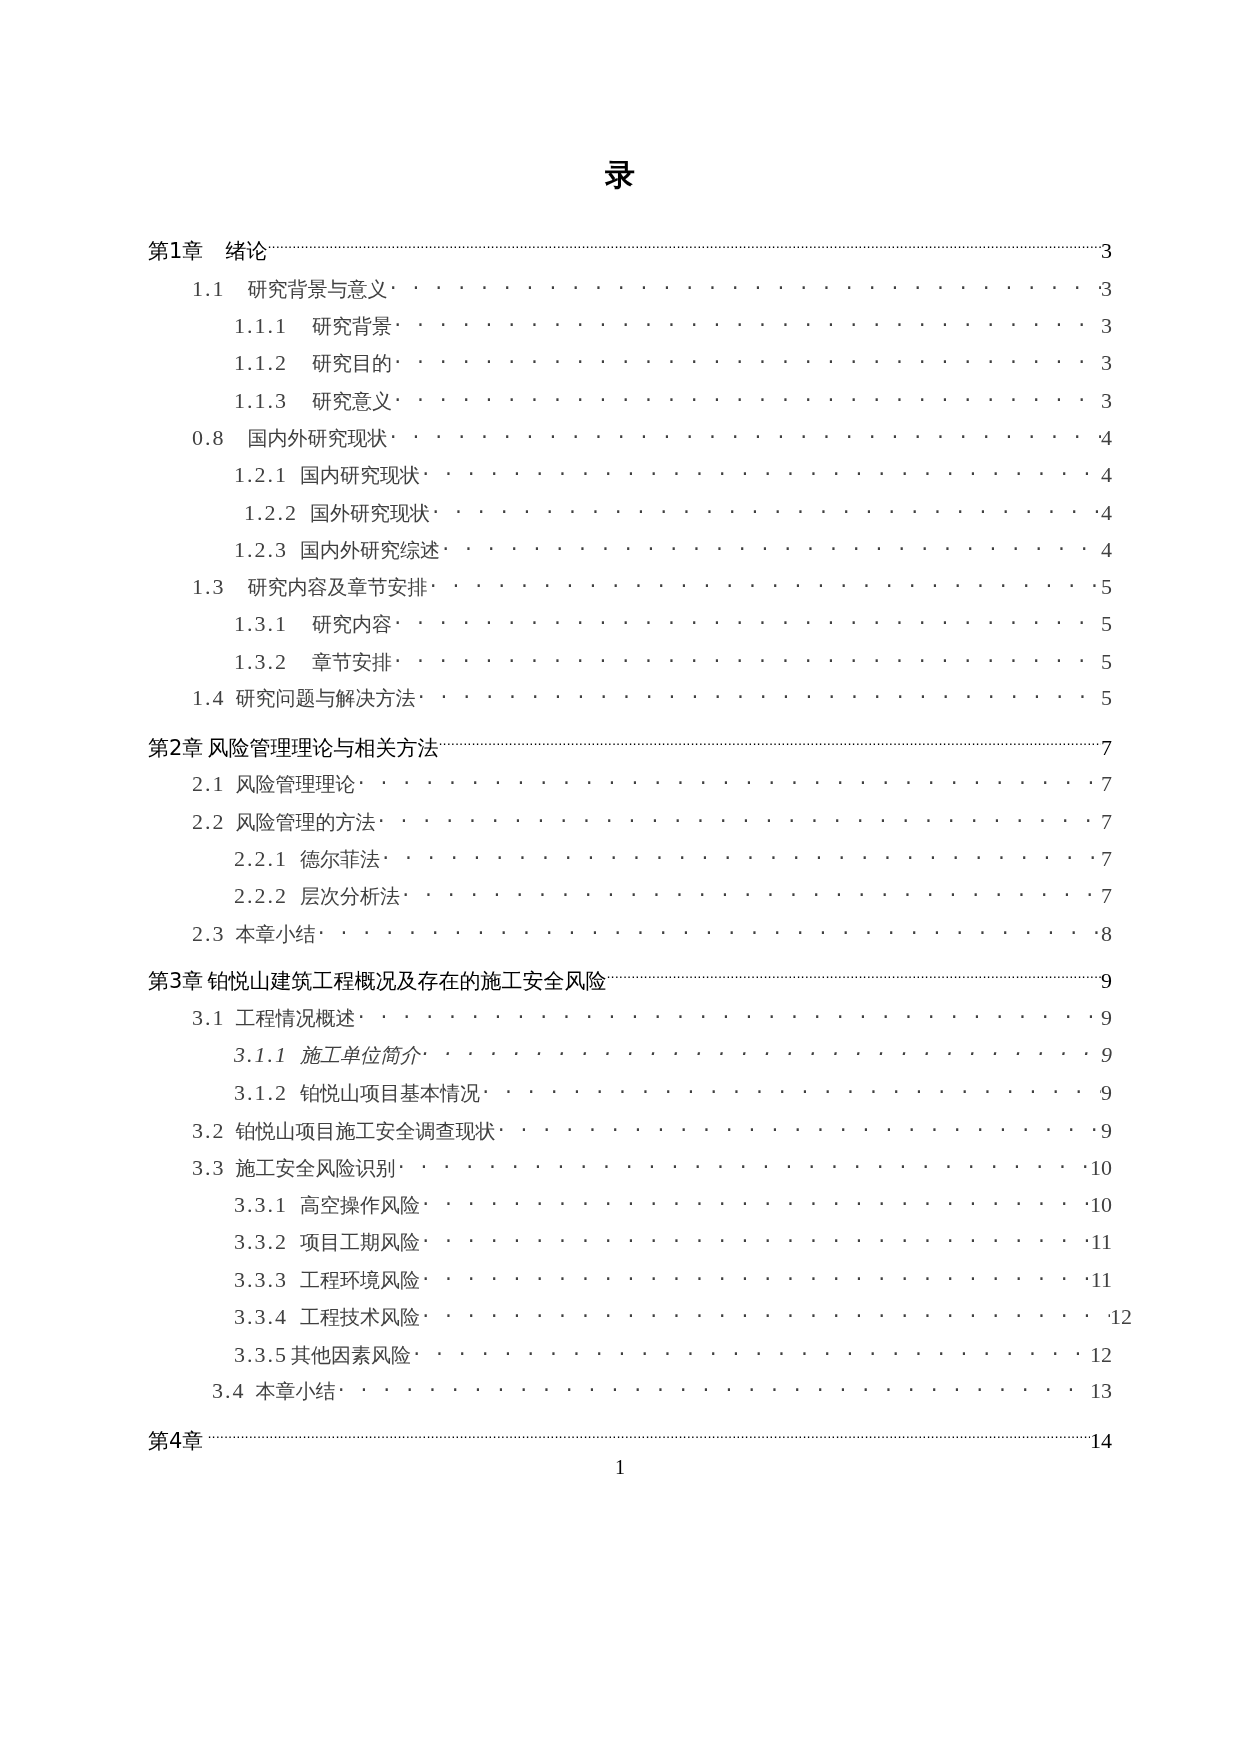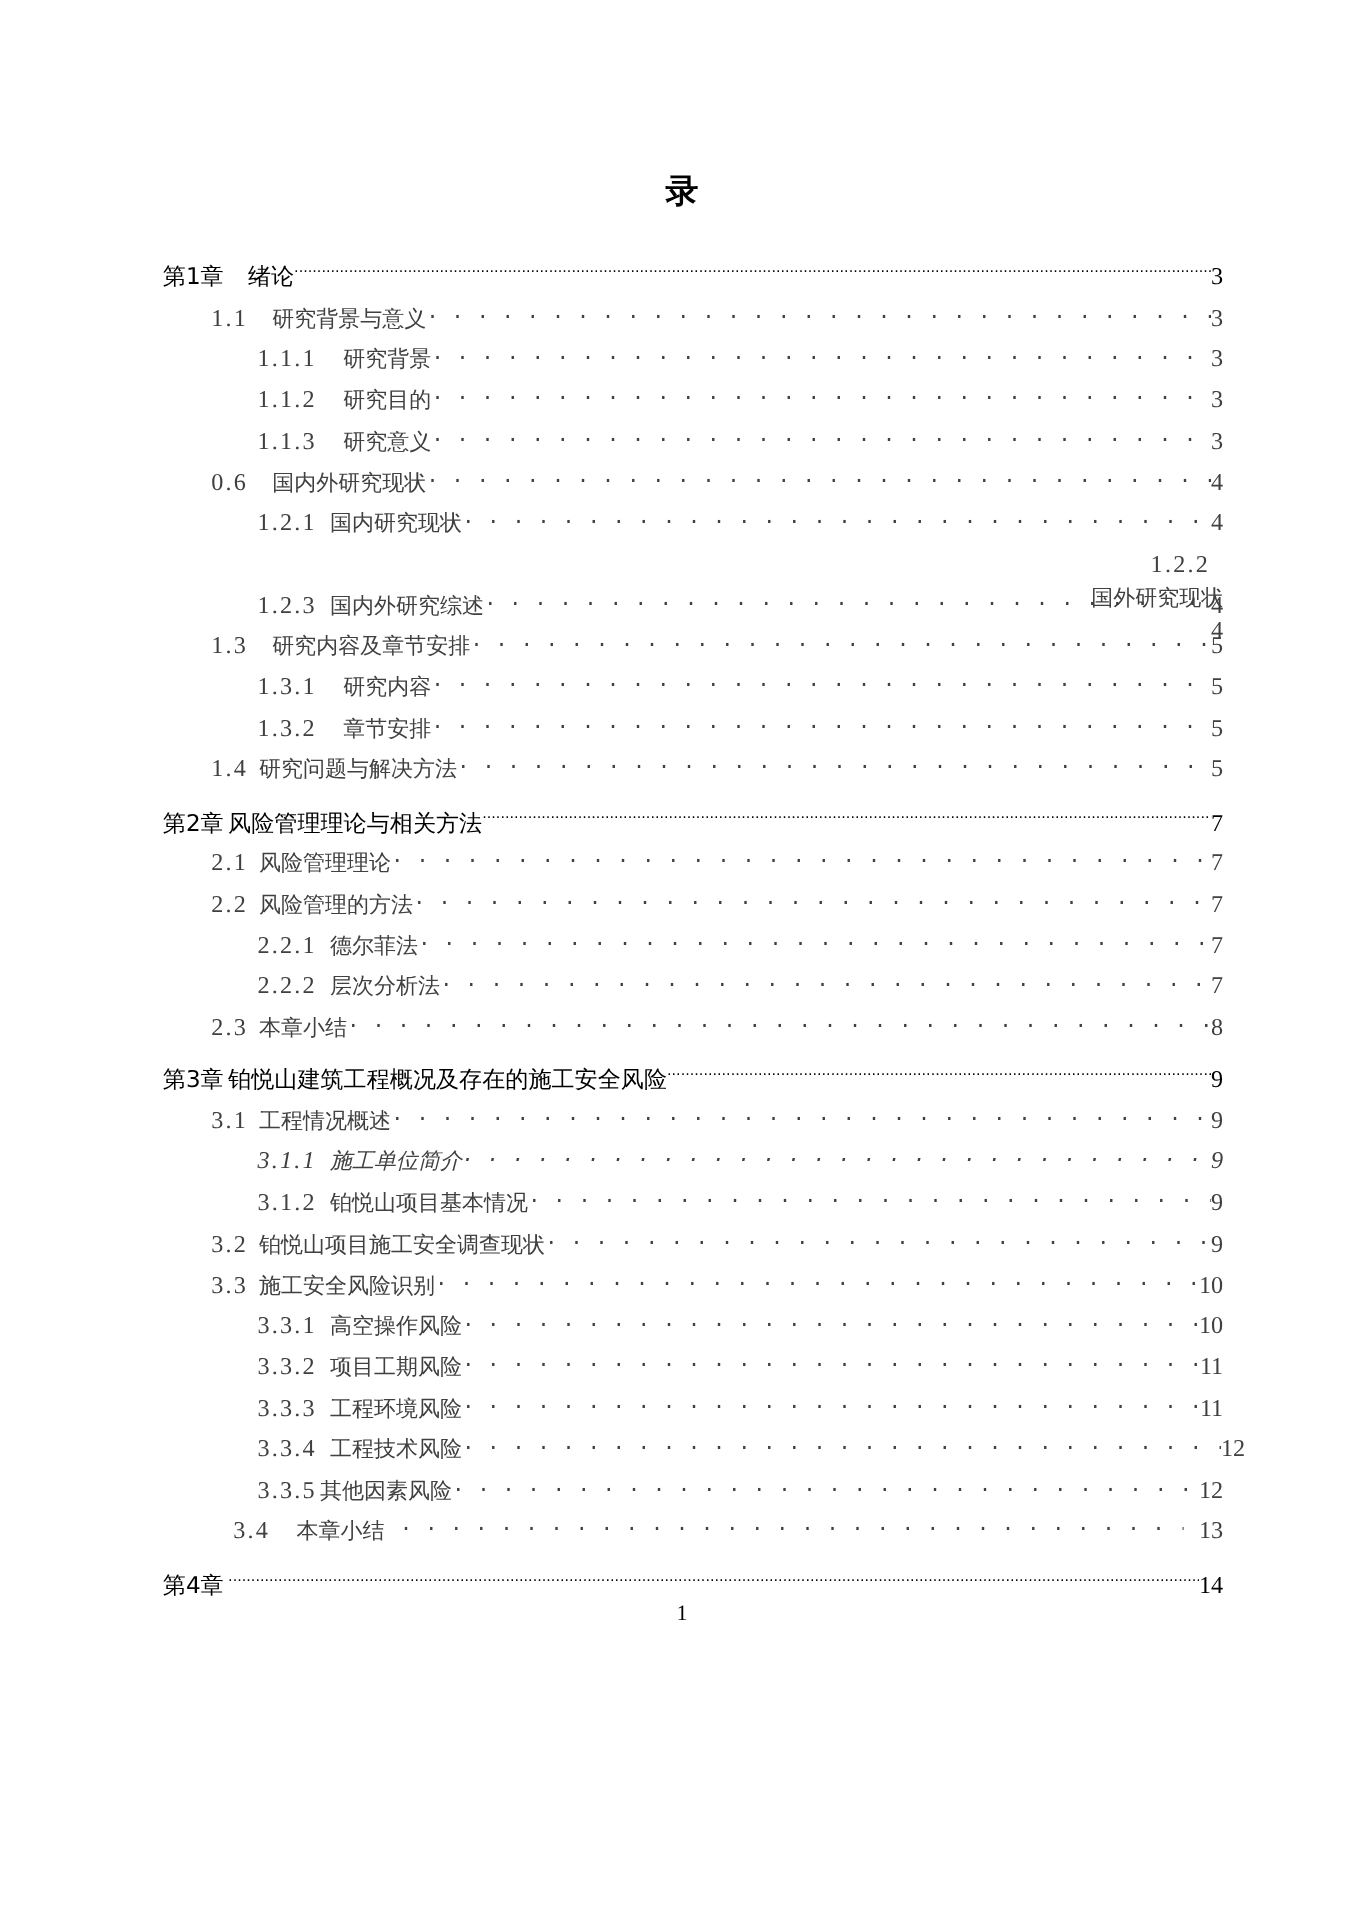--- a/index.html
+++ b/index.html
@@ -68,36 +68,36 @@
     <div class="toc-row section" style="top: 386px;">
       <div class="toc-inner" style="left: 234px;">
         <span class="num" style="margin-right: 24px;">1.1.3</span>
         <span class="lbl">研究意义</span>
         <span class="leader"></span>
         <span class="page">3</span>
       </div>
     </div>
     <div class="toc-row section" style="top: 423px;">
       <div class="toc-inner" style="left: 192px;">
-        <span class="num" style="margin-right: 22px;">0.6</span>
+        <span class="num" style="margin-right: 22px;">0.8</span>
         <span class="lbl">国内外研究现状</span>
         <span class="leader"></span>
         <span class="page">4</span>
       </div>
     </div>
     <div class="toc-row section" style="top: 460px;">
       <div class="toc-inner" style="left: 234px;">
         <span class="num" style="margin-right: 12px;">1.2.1</span>
         <span class="lbl">国内研究现状</span>
         <span class="leader"></span>
         <span class="page">4</span>
       </div>
     </div>
     <div class="toc-row section" style="top: 498px;">
-      <div class="toc-inner" style="left: 244px; flex-direction: column;">
+      <div class="toc-inner" style="left: 244px;">
         <span class="num" style="margin-right: 12px;">1.2.2</span>
         <span class="lbl">国外研究现状</span>
         <span class="leader"></span>
         <span class="page">4</span>
       </div>
     </div>
     <div class="toc-row section" style="top: 535px;">
       <div class="toc-inner" style="left: 234px;">
         <span class="num" style="margin-right: 12px;">1.2.3</span>
         <span class="lbl">国内外研究综述</span>
@@ -267,21 +267,21 @@
     </div>
     <div class="toc-row section" style="top: 1340px;">
       <div class="toc-inner" style="left: 234px;">
         <span class="num" style="margin-right: 3px;">3.3.5</span>
         <span class="lbl">其他因素风险</span>
         <span class="leader"></span>
         <span class="page">12</span>
       </div>
     </div>
     <div class="toc-row section" style="top: 1376px;">
-      <div class="toc-inner" style="left: 212px; gap: 14px;">
+      <div class="toc-inner" style="left: 212px;">
         <span class="num" style="margin-right: 10px;">3.4</span>
         <span class="lbl">本章小结</span>
         <span class="leader"></span>
         <span class="page">13</span>
       </div>
     </div>
     <div class="toc-row chapter" style="top: 1426px;">
       <div class="toc-inner" style="left: 148px;">
         <span class="num" style="margin-right: 4px;">第4章</span>
         <span class="leader"></span>

